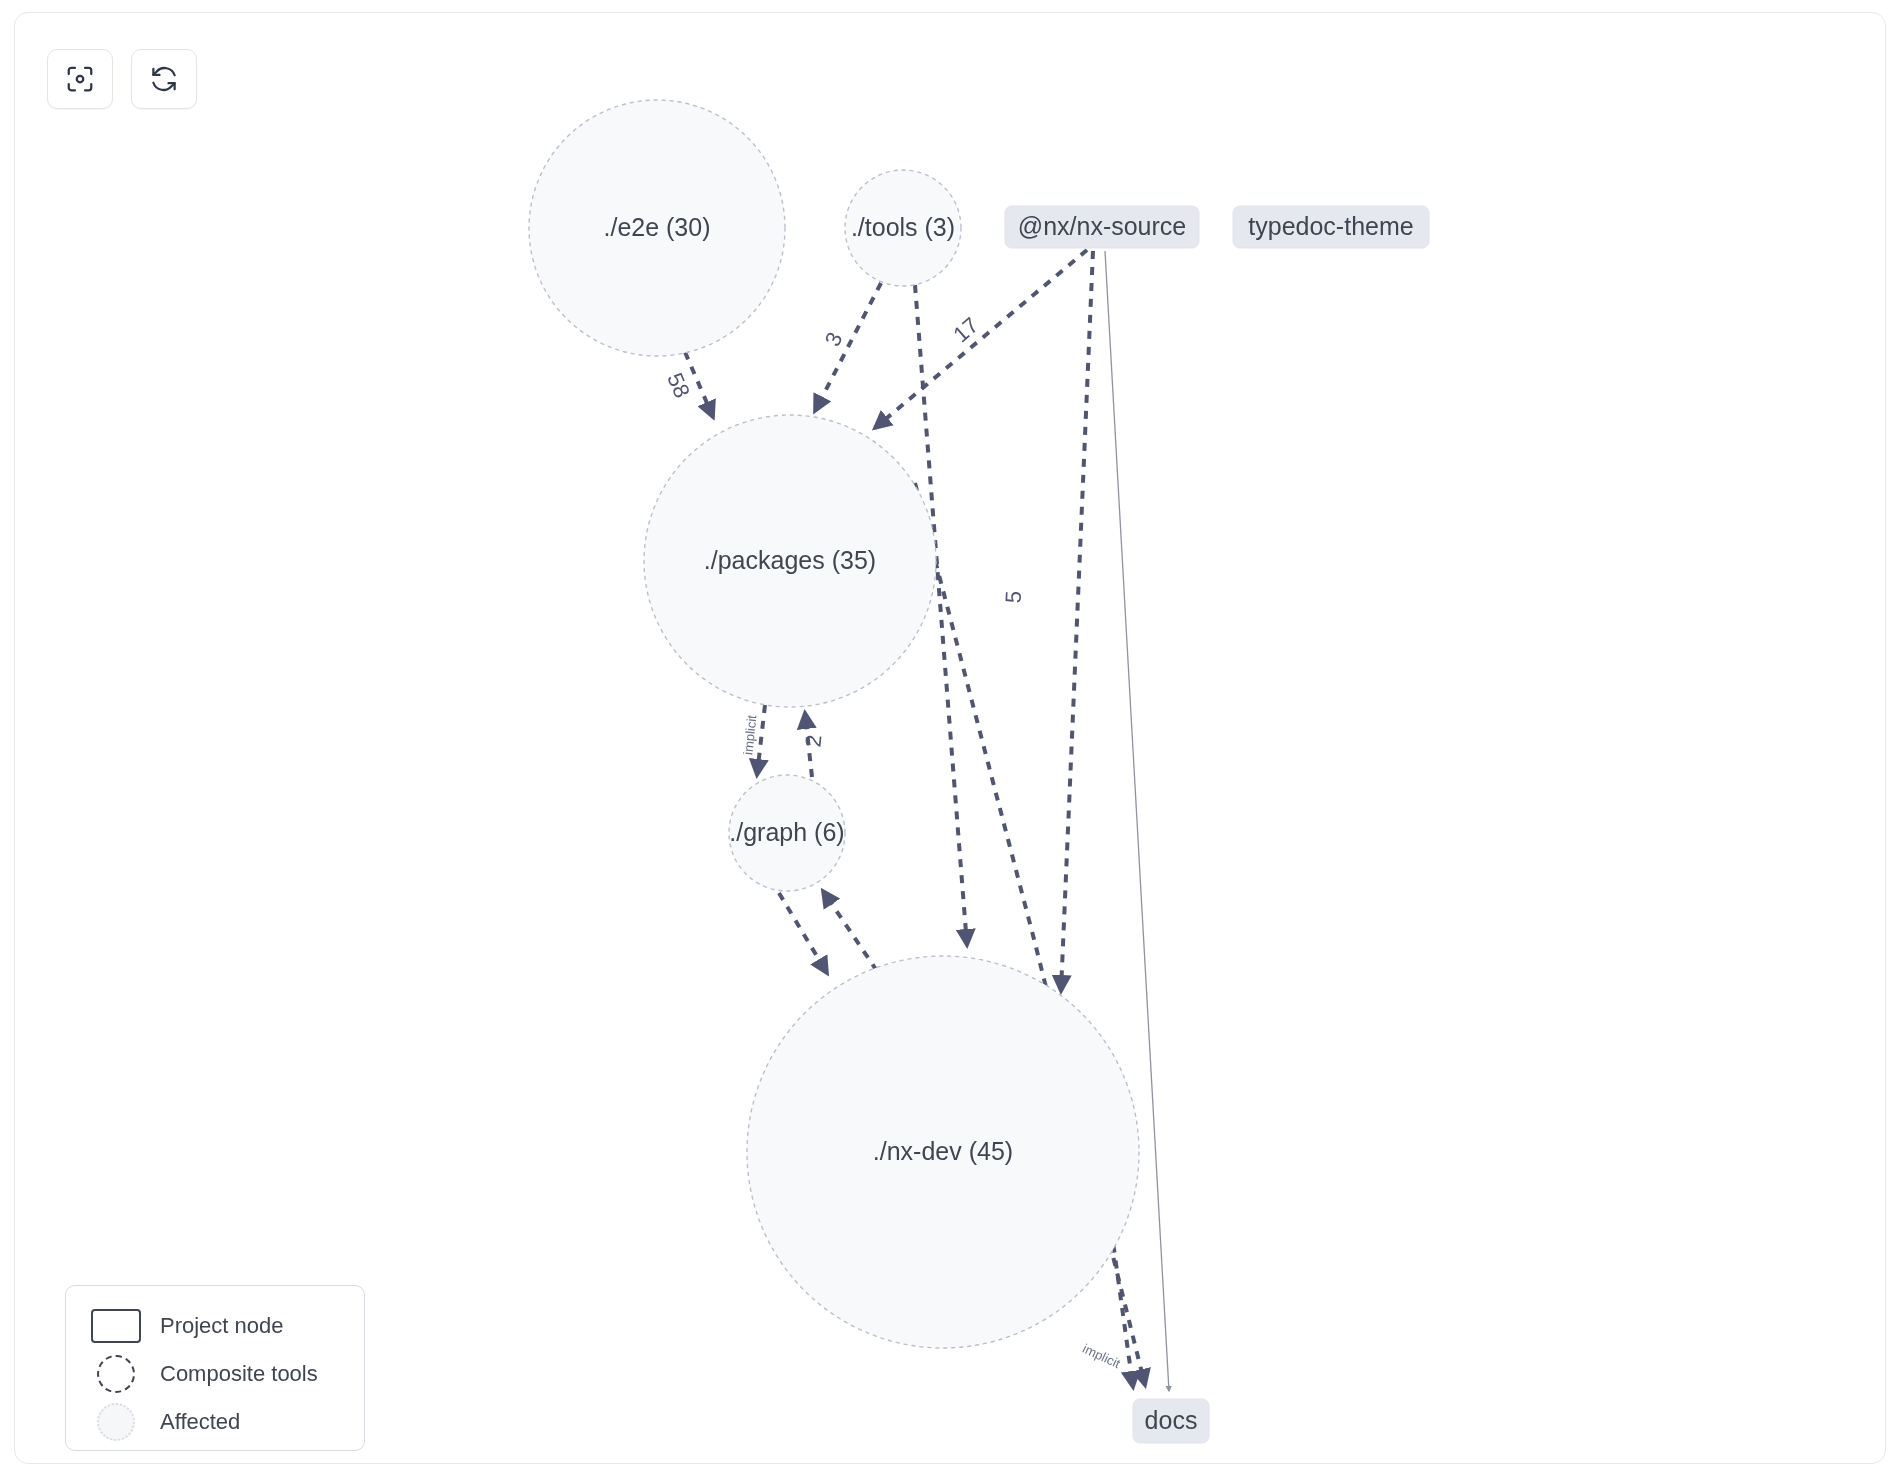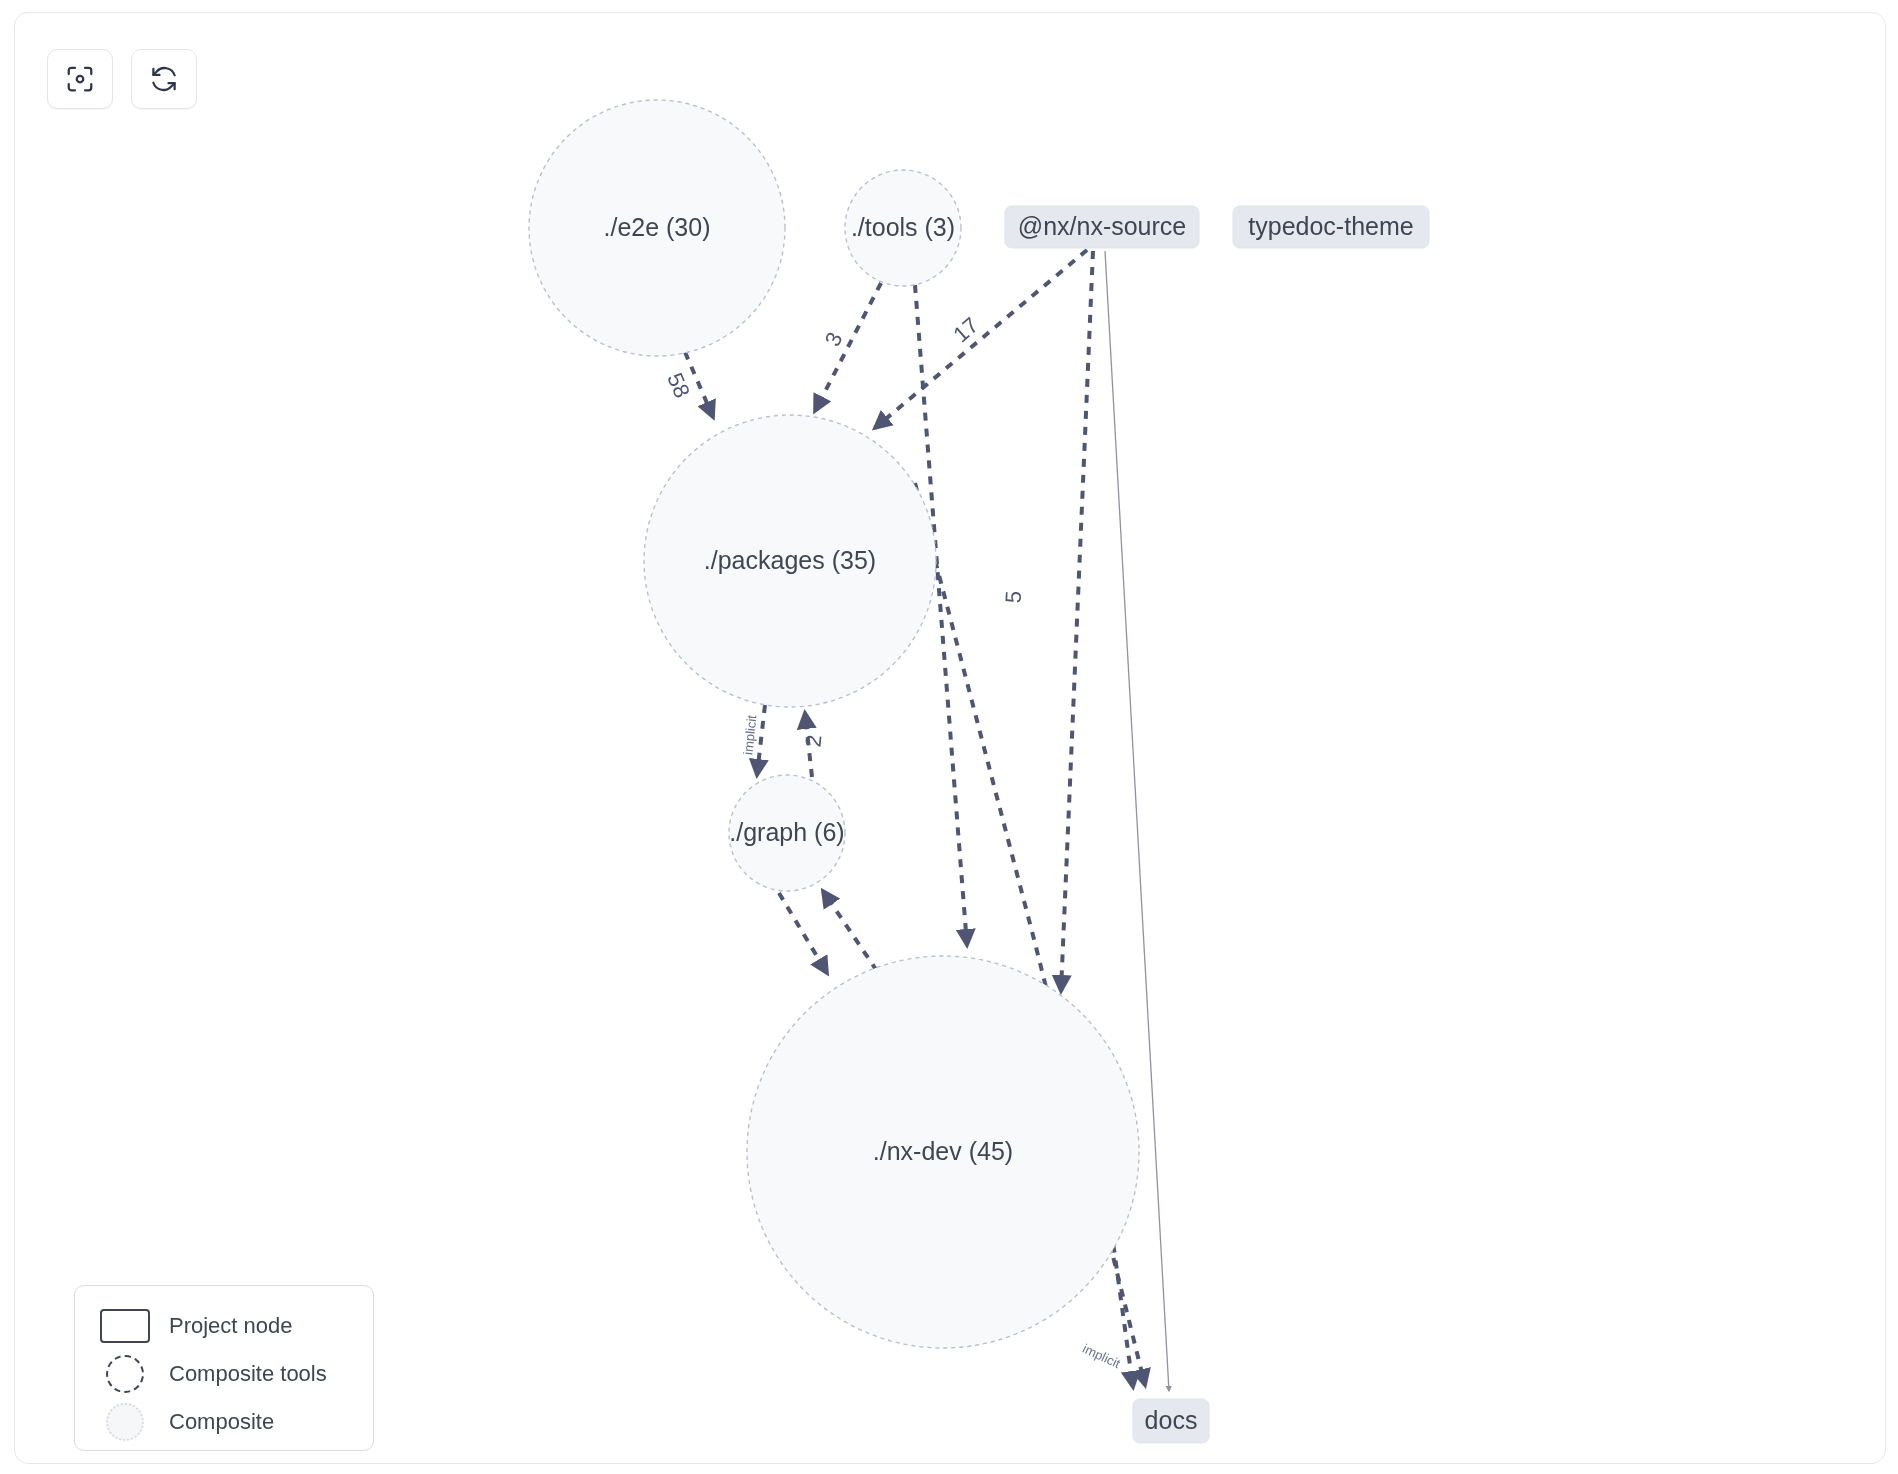--- a/index.html
+++ b/index.html
@@ -106,21 +106,21 @@
   .edge-label-small {
     fill: #6b7186;
     font-family: "Liberation Sans", sans-serif;
     font-size: 13px;
     text-anchor: middle;
     dominant-baseline: middle;
   }
   
   .legend {
     position: absolute;
-    left: 59px;
+    left: 50px;
     top: 1272px;
     width: 300px;
     background: #ffffff;
     border: 1px solid #d7dbe4;
     border-radius: 10px;
     padding: 16px 18px 4px 18px;
     z-index: 30;
   }
   .legend-row {
     display: flex;
@@ -308,18 +308,18 @@
       <div class="legend-row">
         <span class="legend-swatch">
           <span class="sw-dashed"></span>
         </span>
         <span class="legend-text">Composite tools</span>
       </div>
       <div class="legend-row">
         <span class="legend-swatch">
           <span class="sw-affected"></span>
         </span>
-        <span class="legend-text">Composite</span>
+        <span class="legend-text">Affected</span>
       </div>
     </div>
 
   </div>
 </div>
 
 </body></html>

